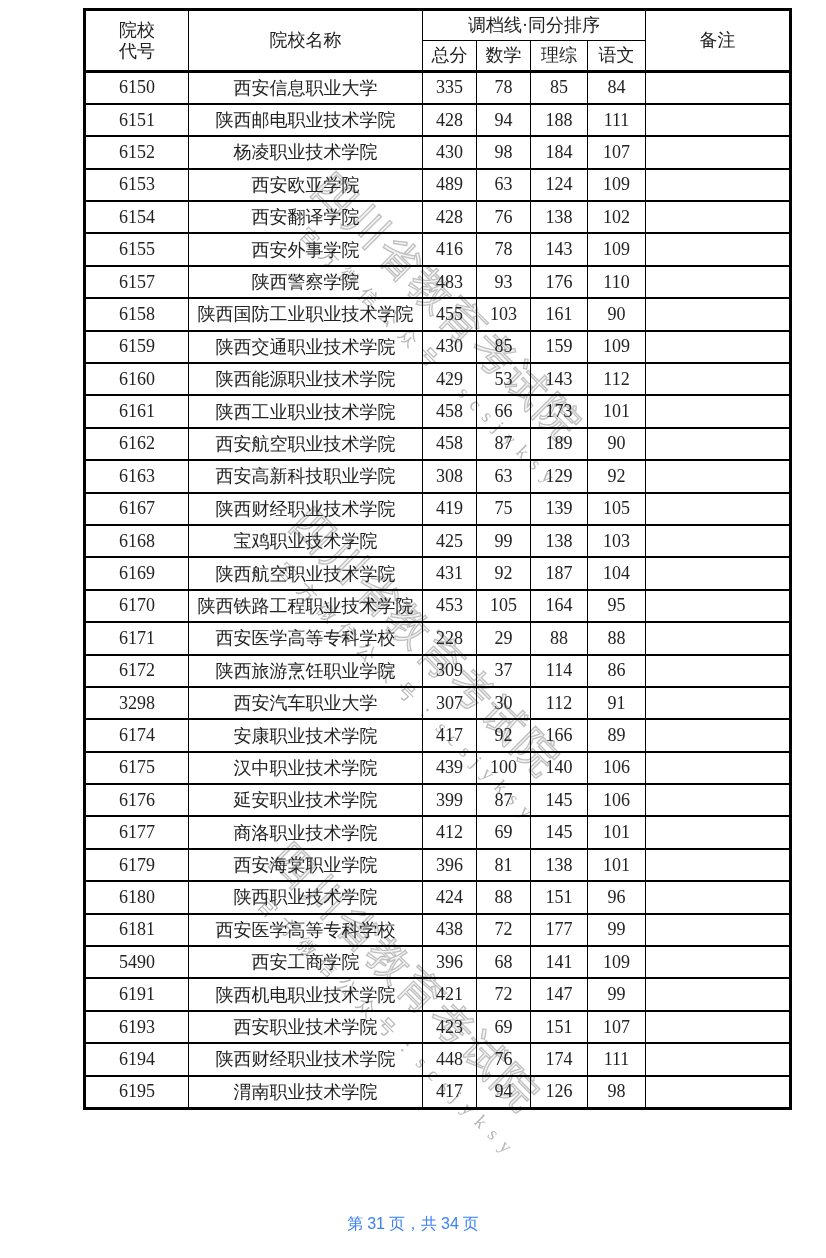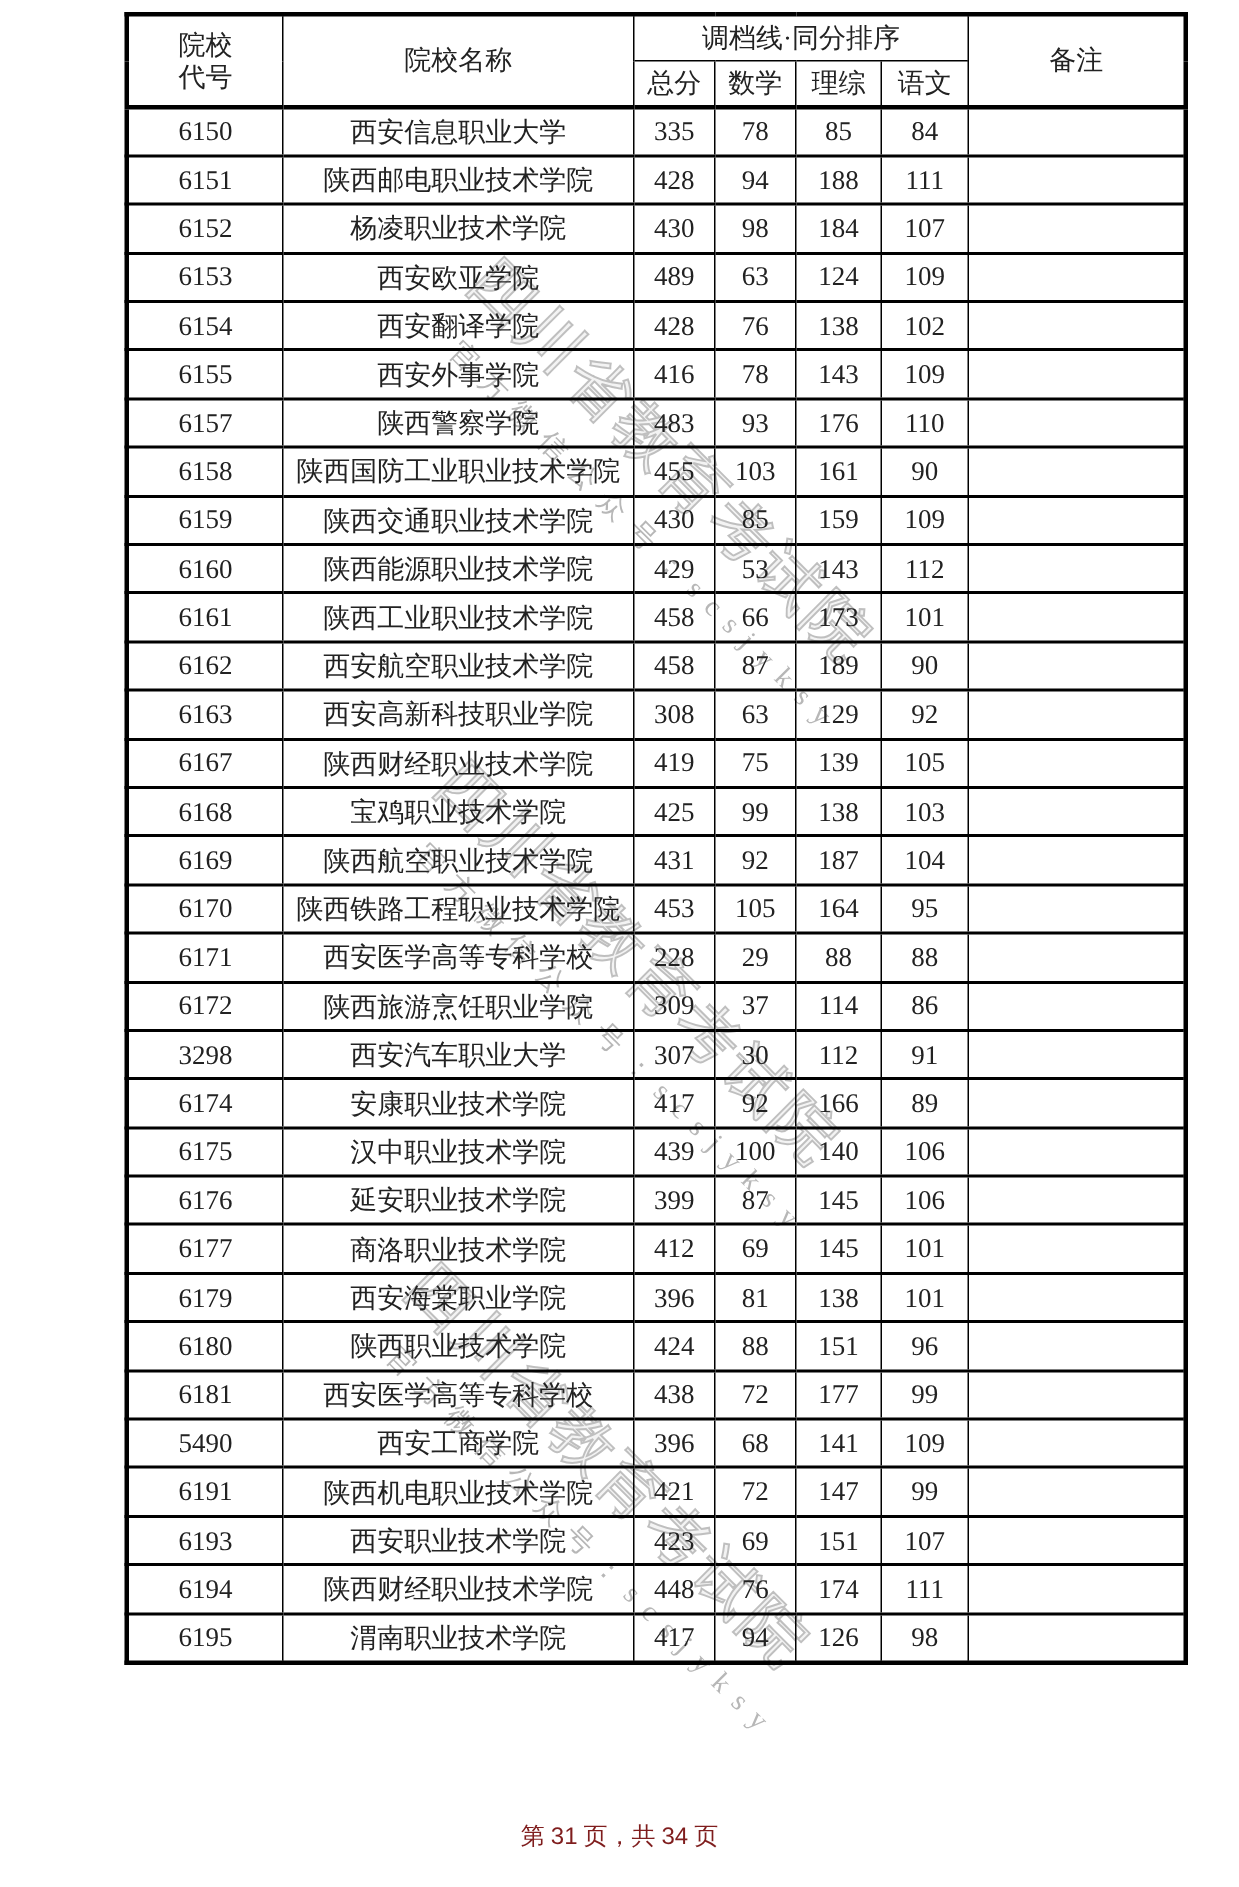--- a/index.html
+++ b/index.html
@@ -72,21 +72,21 @@
 
   
   .page-footer {
     position: absolute;
     left: 0;
     top: 1214px;
     width: 826px;
     z-index: 1;
     text-align: center;
     font-size: 16px;
-    color: #7f1d1d;
+    color: #3b82f6;
   }
   .page-footer .num {
     font-family: "Liberation Sans", "DejaVu Sans", sans-serif;
     font-weight: 500;
   }
 </style>
 </head>
 <body>
 
 <div class="watermark" id="wm-1">

